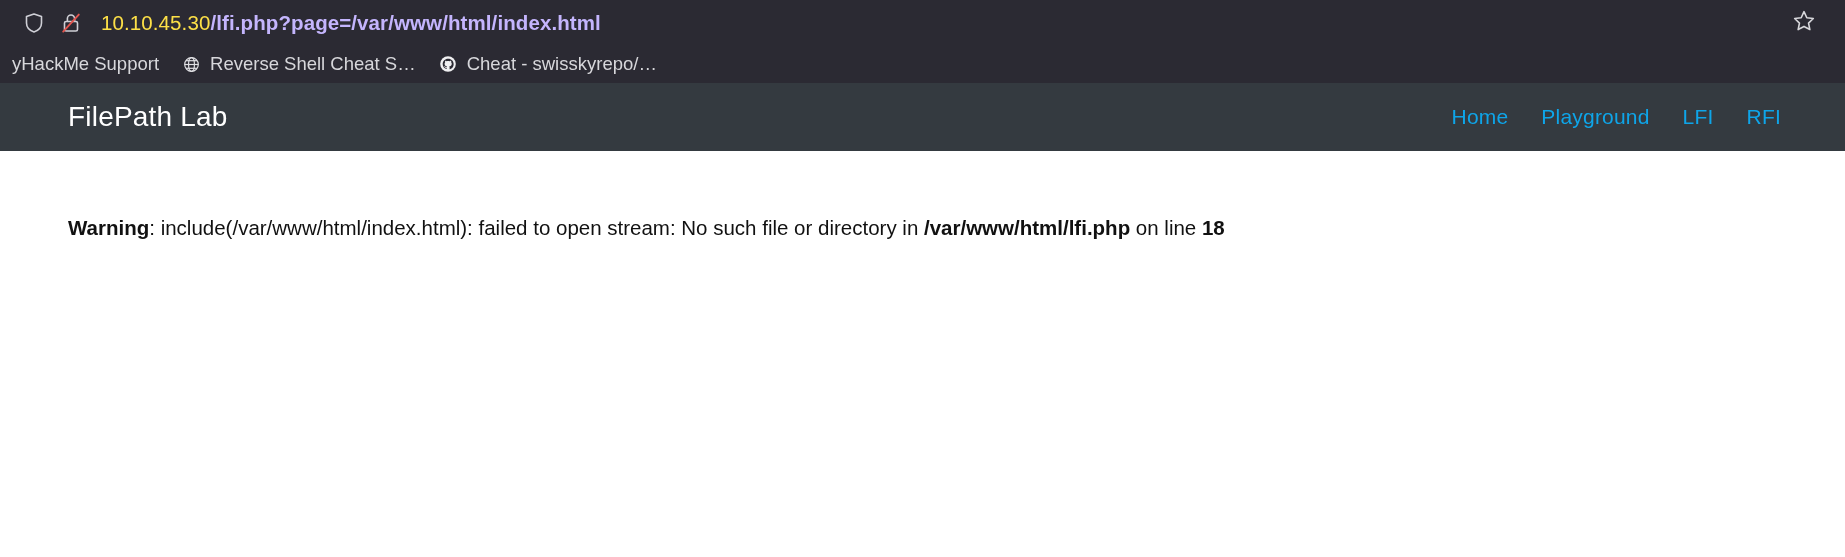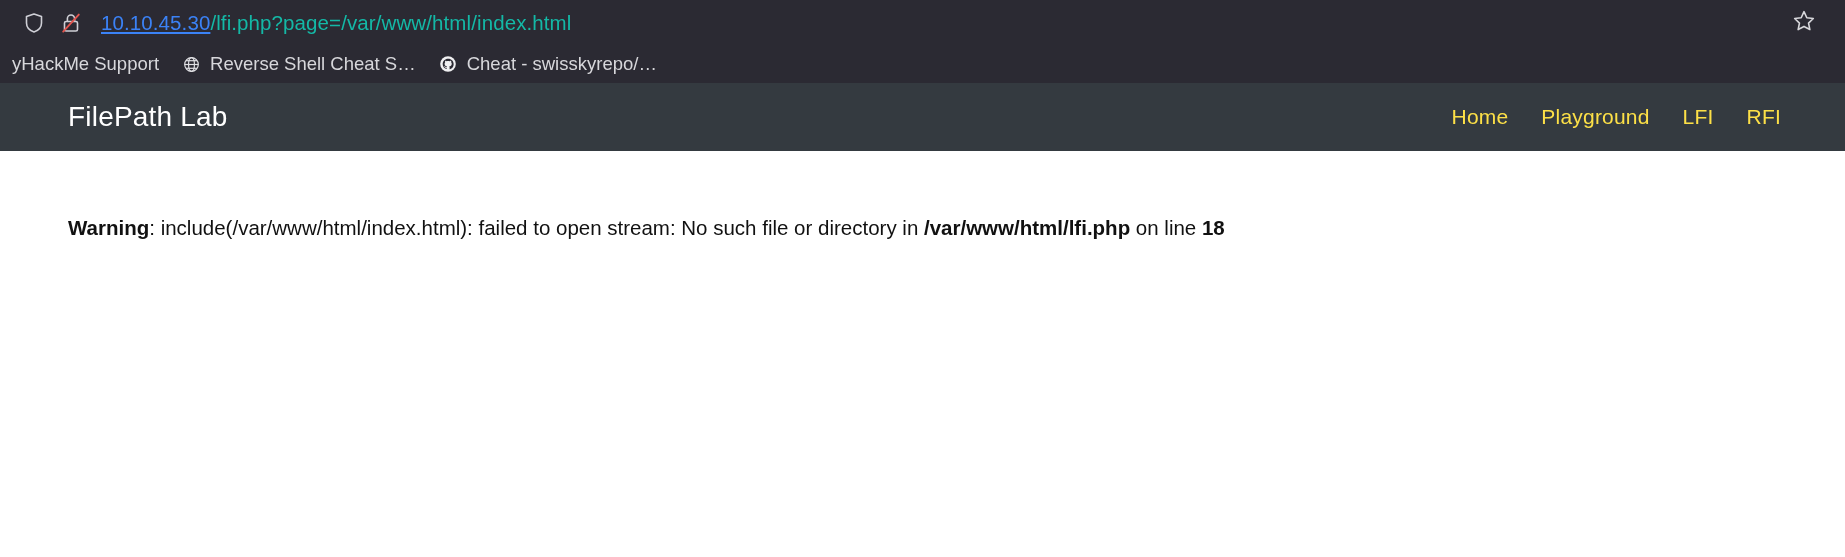--- a/index.html
+++ b/index.html
@@ -39,22 +39,22 @@
     align-items: center;
     justify-content: center;
     flex: none;
   }
   .url-text {
     font-size: 20.5px;
     letter-spacing: 0.1px;
     white-space: nowrap;
     margin-left: 5px;
   }
-  .url-host { color: #3b82f6; text-decoration: underline; }
-  .url-path { color: #14b8a6; }
+  .url-host { color: #fde047; }
+  .url-path { color: #c4b5fd; font-weight: bold; }
   .star-wrap {
     flex: none;
     padding-right: 6px;
   }
 
   
   .bookmarks-row {
     height: 38px;
     display: flex;
     align-items: center;
@@ -100,21 +100,21 @@
     font-size: 28px;
     font-weight: 400;
     letter-spacing: 0.2px;
   }
   .navlinks {
     display: flex;
     align-items: center;
     gap: 33px;
   }
   .navlink {
-    color: #fde047;
+    color: #0ea5e9;
     font-size: 21px;
     letter-spacing: 0.2px;
   }
 
   
   .page-body {
     background: #ffffff;
     padding: 62px 0 12px 68px;
     box-sizing: border-box;
     height: calc(557px - 45px - 38px - 75px);

